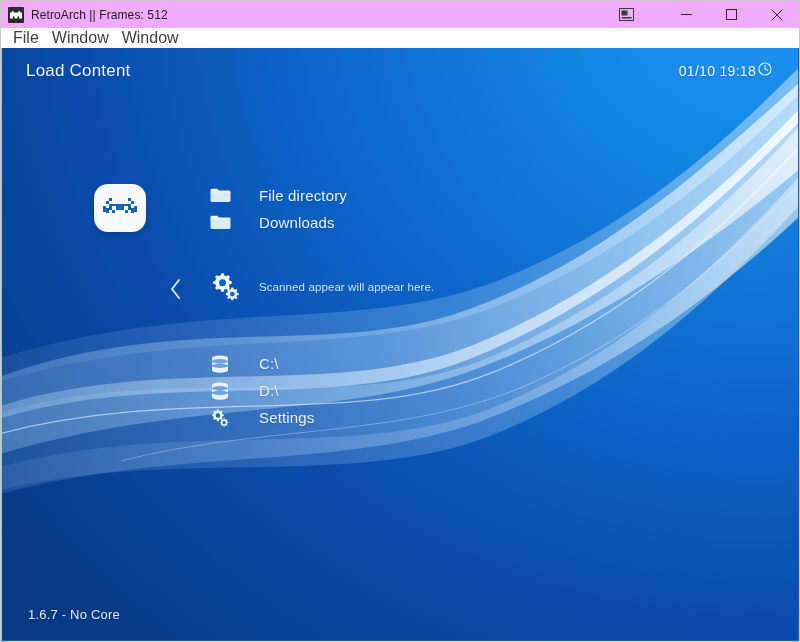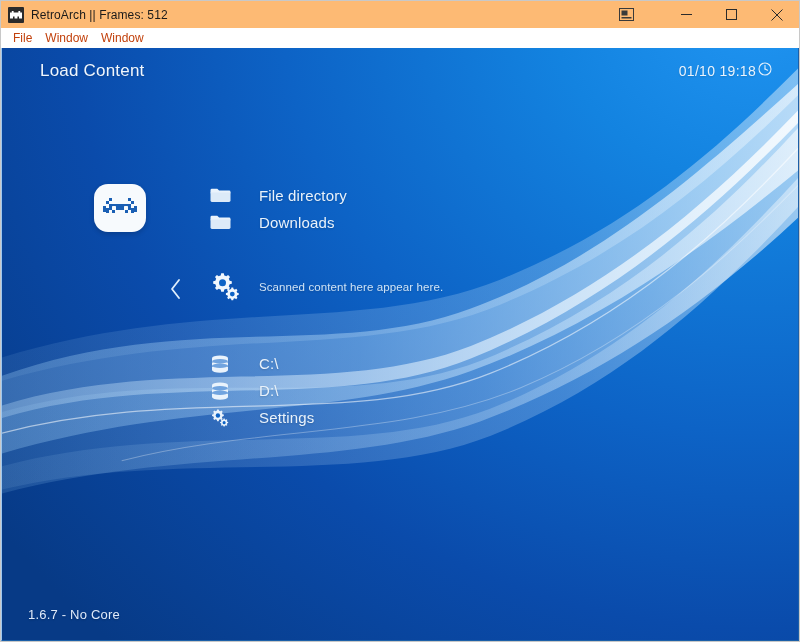--- a/index.html
+++ b/index.html
@@ -20,21 +20,21 @@
     background: #ffffff;
     display: flex;
     flex-direction: column;
     border: 1px solid #c8c8c8;
   }
 
   .titlebar {
     height: 27px;
     display: flex;
     align-items: center;
-    background: #fdba74;
+    background: #f0abfc;
     flex: 0 0 auto;
     position: relative;
     justify-content: center;
   }
 
   .title-app-icon {
     width: 16px;
     height: 16px;
     margin-left: 7px;
     margin-right: 7px;
@@ -83,22 +83,22 @@
 
   .menubar {
     height: 20px;
     display: flex;
     align-items: center;
     background: #ffffff;
     padding-left: 8px;
     flex: 0 0 auto;
   }
   .menu-item {
-    font-size: 12px;
-    color: #c2410c;
+    font-size: 16px;
+    color: #404040;
     padding: 0 9px 0 4px;
     line-height: 20px;
     white-space: nowrap;
   }
 
   
   .content {
     position: relative;
     flex: 1 1 auto;
     overflow: hidden;
@@ -121,21 +121,21 @@
     inset: 0;
   }
 
   
   .xmb-header {
     position: absolute;
     top: 0; left: 0; right: 0;
     height: 46px;
     display: flex;
     align-items: center;
-    padding: 0 26px 0 38px;
+    padding: 0 26px 0 24px;
   }
   .xmb-title {
     font-size: 17px;
     color: #f0f6fd;
     letter-spacing: 0.2px;
     text-shadow: 0 1px 2px rgba(0,0,0,0.18);
   }
   .xmb-header-spacer { flex: 1 1 auto; }
   .xmb-clock {
     display: flex;
@@ -401,21 +401,21 @@
                 <path d="M11.2 2.2 l2.6 0 l0.5 2.2 a7 7 0 0 1 1.9 0.8 l1.9-1.2 l1.9 1.9 l-1.2 1.9 a7 7 0 0 1 0.8 1.9 l2.2 0.5 l0 2.6 l-2.2 0.5 a7 7 0 0 1 -0.8 1.9 l1.2 1.9 l-1.9 1.9 l-1.9-1.2 a7 7 0 0 1 -1.9 0.8 l-0.5 2.2 l-2.6 0 l-0.5-2.2 a7 7 0 0 1 -1.9-0.8 l-1.9 1.2 l-1.9-1.9 l1.2-1.9 a7 7 0 0 1 -0.8-1.9 l-2.2-0.5 l0-2.6 l2.2-0.5 a7 7 0 0 1 0.8-1.9 l-1.2-1.9 l1.9-1.9 l1.9 1.2 a7 7 0 0 1 1.9-0.8 z"></path>
               </g>
               <circle cx="12.5" cy="11.7" r="3.5" fill="#0d63c6"></circle>
               <g fill="#f1f7fd">
                 <path d="M21.4 16.6 l1.8 0 l0.35 1.5 a4.8 4.8 0 0 1 1.3 0.55 l1.3-0.82 l1.3 1.3 l-0.82 1.3 a4.8 4.8 0 0 1 0.55 1.3 l1.5 0.35 l0 1.8 l-1.5 0.35 a4.8 4.8 0 0 1 -0.55 1.3 l0.82 1.3 l-1.3 1.3 l-1.3-0.82 a4.8 4.8 0 0 1 -1.3 0.55 l-0.35 1.5 l-1.8 0 l-0.35-1.5 a4.8 4.8 0 0 1 -1.3-0.55 l-1.3 0.82 l-1.3-1.3 l0.82-1.3 a4.8 4.8 0 0 1 -0.55-1.3 l-1.5-0.35 l0-1.8 l1.5-0.35 a4.8 4.8 0 0 1 0.55-1.3 l-0.82-1.3 l1.3-1.3 l1.3 0.82 a4.8 4.8 0 0 1 1.3-0.55 z"></path>
               </g>
               <circle cx="22.3" cy="23.1" r="2.4" fill="#0d63c6"></circle>
             </svg>
           </div>
           <div class="xmb-label-wrap">
-            <div class="xmb-sublabel">Scanned content here appear here.</div>
+            <div class="xmb-sublabel">Scanned appear will appear here.</div>
           </div>
         </div>
 
         <div class="xmb-row gap-above">
           <div class="xmb-icon">
             <svg width="20" height="20" viewBox="0 0 20 20">
               <g fill="#eaf3fc">
                 <ellipse cx="10" cy="4.2" rx="8" ry="2.6"></ellipse>
                 <path d="M2 4.2 v3.1 a8 2.6 0 0 0 16 0 v-3.1 z"></path>
                 <path d="M2 8.6 v3.1 a8 2.6 0 0 0 16 0 v-3.1 z"></path>

